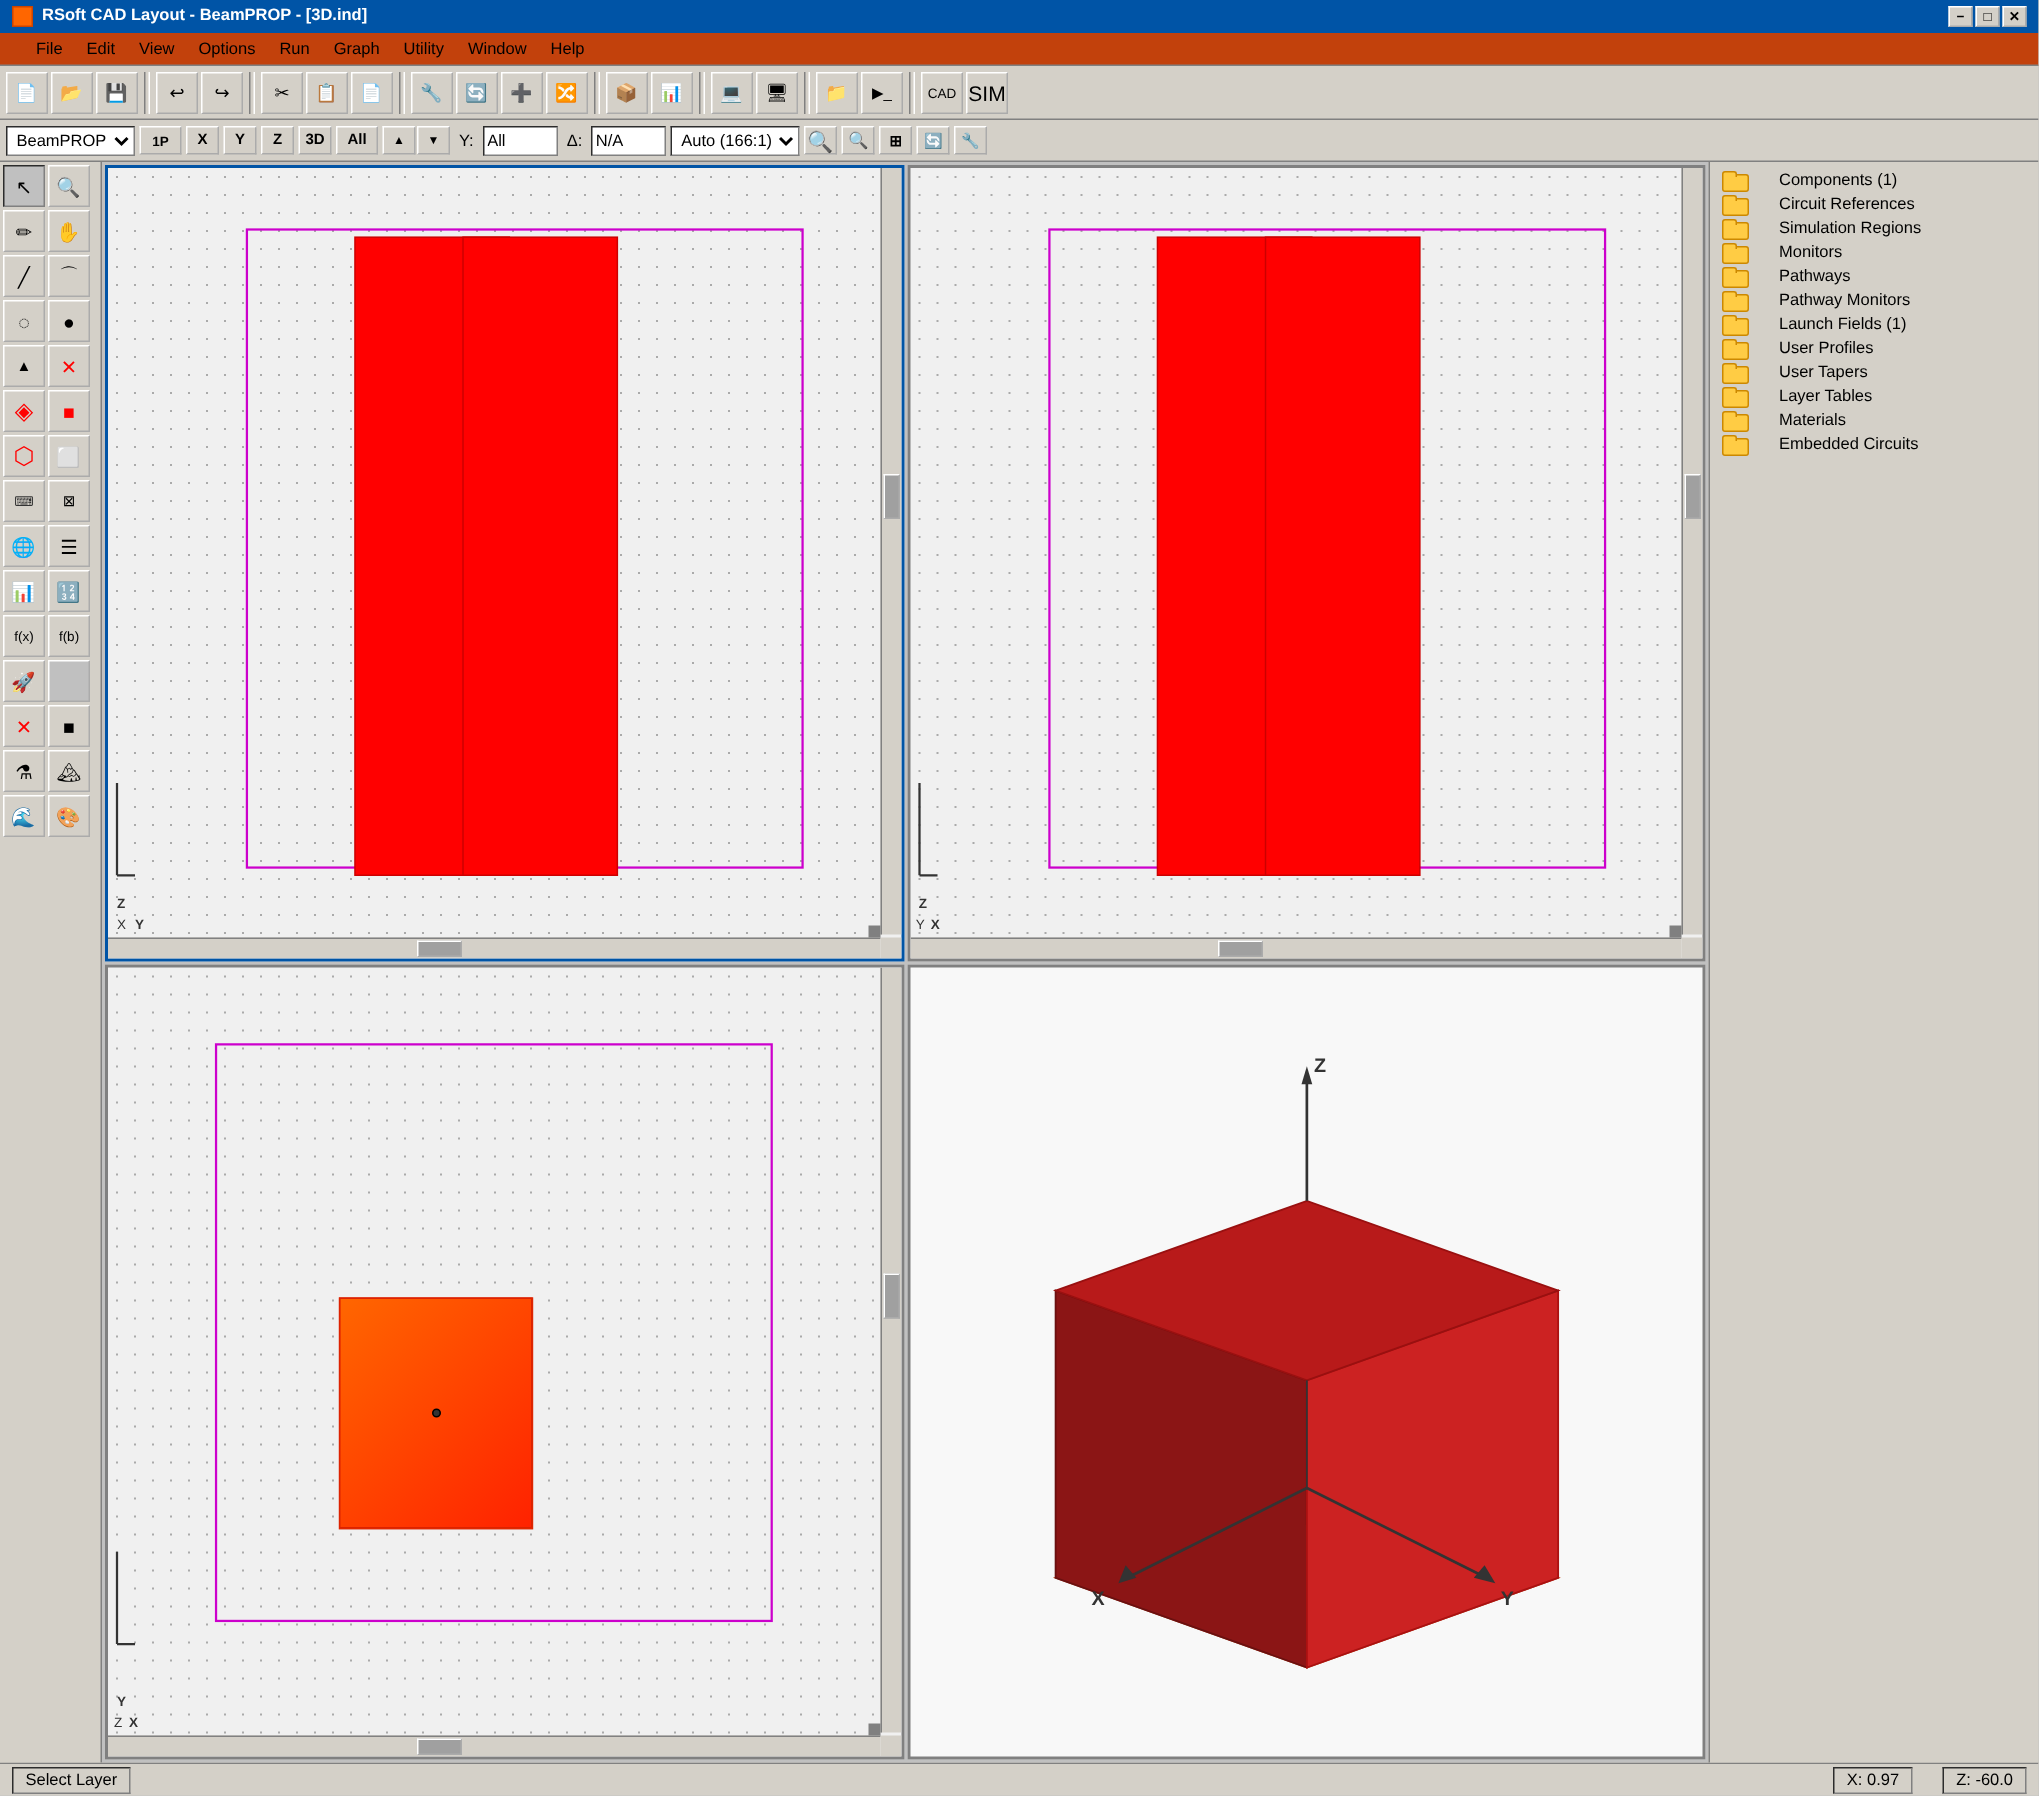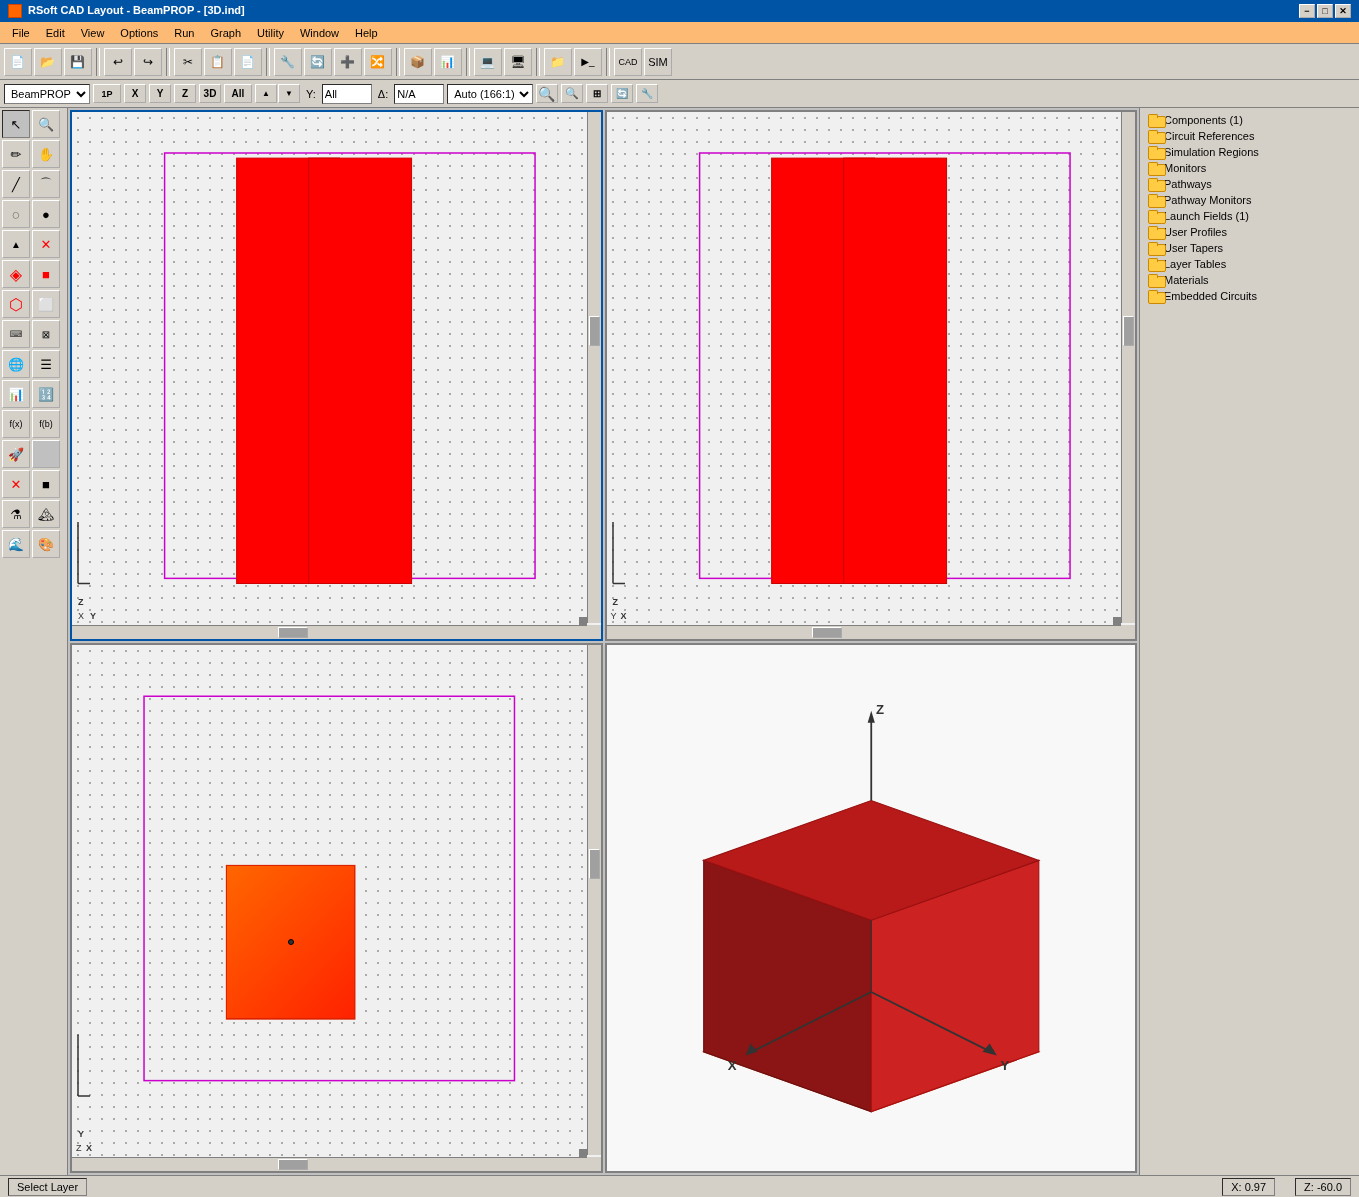--- a/index.html
+++ b/index.html
@@ -6,21 +6,21 @@
     body { font-family: 'Segoe UI', Tahoma, Geneva, sans-serif; font-size: 11px; background: #d4d0c8; overflow: hidden; width: 1359px; height: 1197px; }
     
     
     .title-bar { background: #0054a6; color: white; height: 22px; display: flex; align-items: center; justify-content: space-between; padding: 0 8px; font-size: 11px; font-weight: bold; }
     .title-bar-left { display: flex; gap: 6px; }
     .title-bar-icon { width: 14px; height: 14px; background: #ff6600; border: 1px solid #cc4400; display: inline-block; }
     .title-bar-controls { display: flex; gap: 2px; }
     .title-btn { width: 16px; height: 14px; background: #d4d0c8; border: 1px outset #fff; font-size: 9px; display: flex; align-items: center; justify-content: center; cursor: pointer; color: #000; }
 
     
-    .menu-bar { background: #fdba74; height: 22px; display: flex; align-items: center; padding: 0 4px; border-bottom: 1px solid #808080; }
+    .menu-bar { background: #c2410c; height: 22px; display: flex; align-items: center; padding: 0 16px; border-bottom: 1px solid #808080; }
     .menu-item { padding: 2px 8px; font-size: 11px; cursor: pointer; }
 
     
     .toolbar { background: #d4d0c8; height: 36px; display: flex; align-items: center; padding: 2px 4px; gap: 2px; border-bottom: 1px solid #808080; }
     .tb-btn { width: 28px; height: 28px; background: #d4d0c8; border: 1px outset #fff; display: flex; align-items: center; justify-content: center; cursor: pointer; font-size: 12px; }
     .tb-separator { width: 4px; height: 28px; border-left: 1px solid #808080; border-right: 1px solid #fff; margin: 0 2px; }
 
     
     .toolbar2 { background: #d4d0c8; height: 28px; display: flex; align-items: center; padding: 2px 4px; gap: 3px; border-bottom: 1px solid #808080; }
     .tb2-dropdown { height: 20px; font-size: 11px; background: white; border: 1px inset #808080; padding: 0 2px; cursor: pointer; }
@@ -45,21 +45,21 @@
     .scroll-thumb-h { position: absolute; top: 1px; bottom: 1px; width: 30px; left: 40%; background: #a0a0a0; border: 1px outset #fff; }
     .scroll-corner { position: absolute; right: 0; bottom: 0; width: 14px; height: 14px; background: #d4d0c8; }
     .resize-handle { position: absolute; right: 14px; bottom: 14px; width: 8px; height: 8px; background: #808080; cursor: nwse-resize; }
 
     
     .vp-canvas { position: absolute; top: 0; left: 0; right: 14px; bottom: 14px; overflow: hidden; }
     .dotted-bg { position: absolute; inset: 0; background-image: radial-gradient(circle, #aaa 1px, transparent 1px); background-size: 12px 12px; }
 
     
     .right-panel { width: 220px; background: #d4d0c8; border-left: 1px solid #808080; padding: 4px; overflow-y: auto; }
-    .tree-item { display: flex; align-items: center; padding: 2px 4px; cursor: pointer; font-size: 11px; gap: 0; }
+    .tree-item { display: flex; align-items: center; padding: 2px 4px; cursor: pointer; font-size: 11px; gap: 22px; }
     .folder-icon { width: 16px; height: 12px; display: inline-block; position: relative; }
     .folder-icon::before { content: ''; display: block; width: 16px; height: 10px; background: #ffcc44; border: 1px solid #cc8800; position: absolute; top: 2px; border-radius: 0 2px 2px 2px; }
     .folder-icon::after { content: ''; display: block; width: 8px; height: 3px; background: #ffcc44; border: 1px solid #cc8800; position: absolute; top: 0; left: 0; border-radius: 2px 2px 0 0; border-bottom: none; }
 
     
     .status-bar { height: 22px; background: #d4d0c8; border-top: 1px solid #808080; display: flex; align-items: center; padding: 0 8px; font-size: 11px; gap: 20px; }
     .status-section { padding: 0 8px; border: 1px inset #808080; height: 18px; display: flex; align-items: center; }
 
     
     .vp-3d { background: #f8f8f8; }
@@ -112,21 +112,21 @@
   <div class="tb-btn">📦</div>
   <div class="tb-btn">📊</div>
   <div class="tb-separator"></div>
   <div class="tb-btn">💻</div>
   <div class="tb-btn">🖥</div>
   <div class="tb-separator"></div>
   <div class="tb-btn">📁</div>
   <div class="tb-btn" style="font-size:10px">▶_</div>
   <div class="tb-separator"></div>
   <div class="tb-btn" style="font-size:9px">CAD</div>
-  <div class="tb-btn" style="font-size:11px">SIM</div>
+  <div class="tb-btn" style="font-size:14px">SIM</div>
 </div>
 
 <div class="toolbar2">
   <select class="tb2-dropdown">
     <option>BeamPROP</option>
   </select>
   <div class="tb2-btn" style="width:28px; font-size:9px">1P</div>
   <div class="tb2-btn">X</div>
   <div class="tb2-btn">Y</div>
   <div class="tb2-btn">Z</div>

